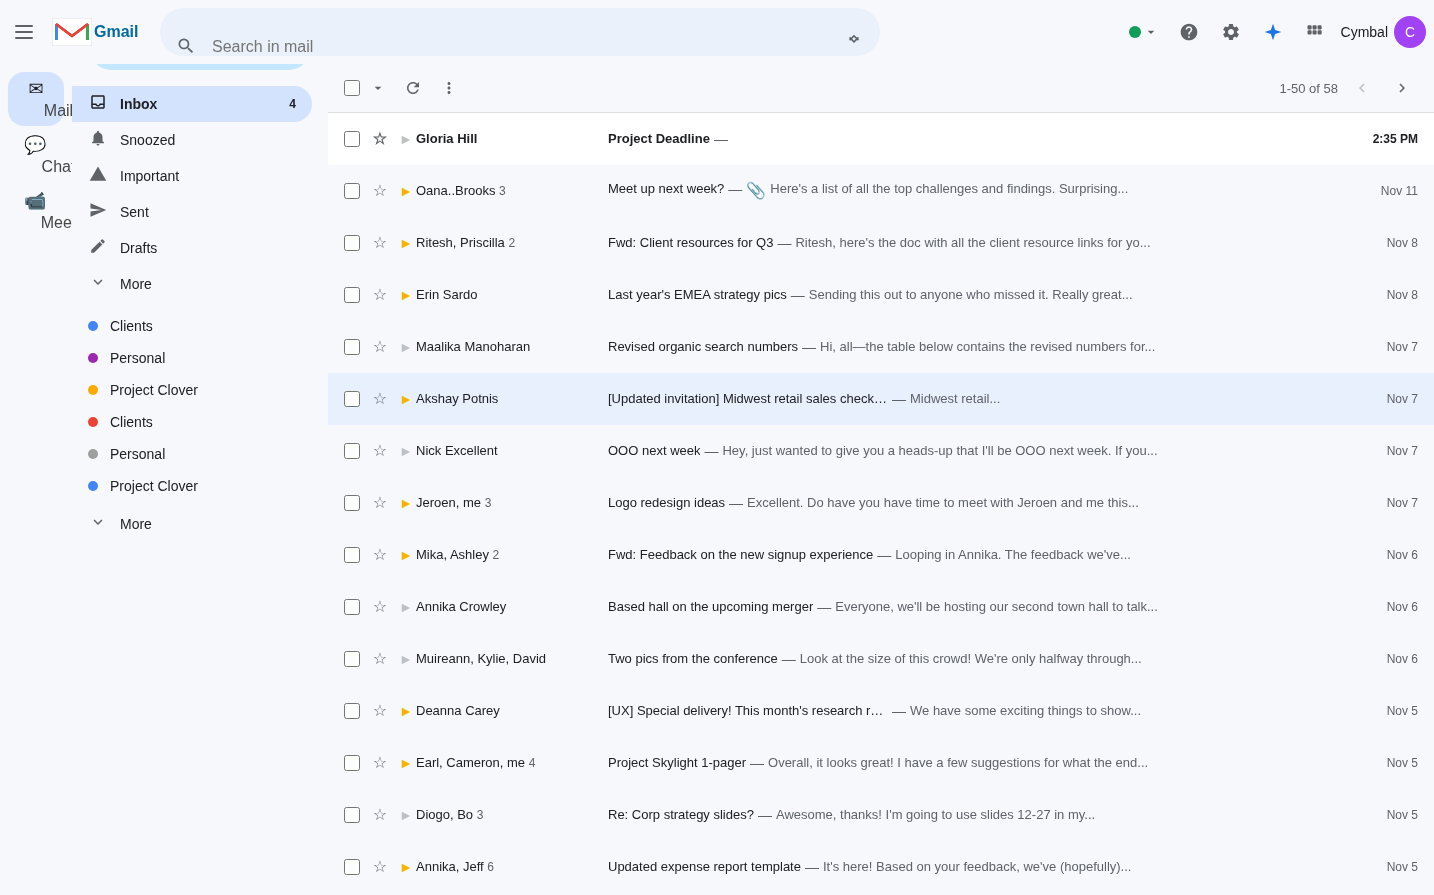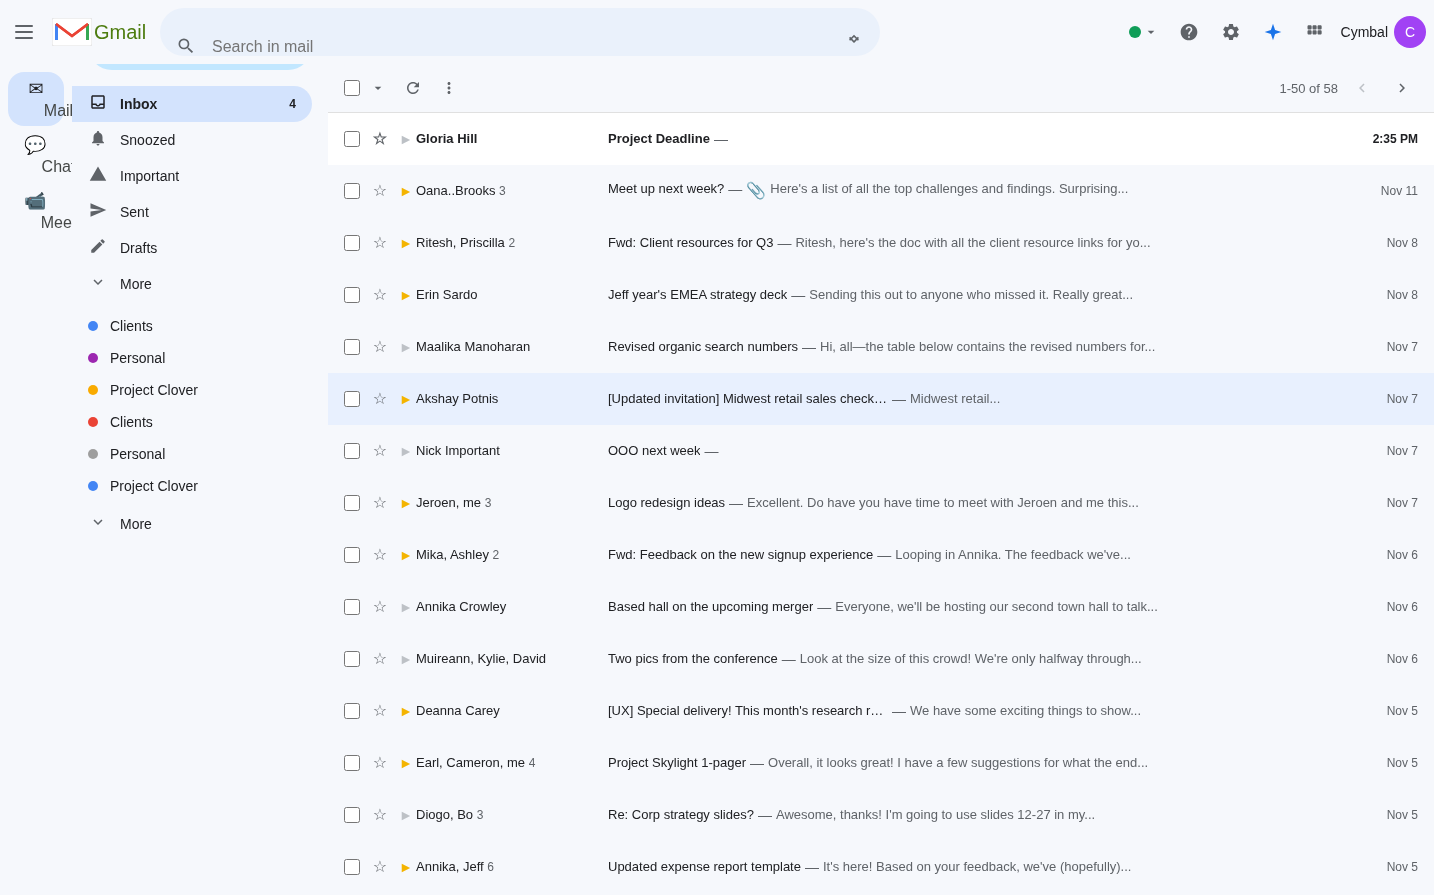--- a/index.html
+++ b/index.html
@@ -66,21 +66,21 @@
   </div>
   <div style="display:flex;align-items:center;gap:2px;margin-right:4px;width:100px;flex-shrink:0;">
     <svg width="40" height="28" viewBox="0 0 40 28">
       <rect width="40" height="28" rx="2" fill="white" stroke="#e0e0e0" stroke-width="1"></rect>
       <path d="M4 6 L20 18 L36 6" fill="none" stroke="#EA4335" stroke-width="2.5"></path>
       <path d="M4 6 L4 22 L36 22 L36 6 L20 18 Z" fill="none" stroke="none"></path>
       <rect x="3" y="6" width="3" height="16" fill="#4285F4"></rect>
       <rect x="34" y="6" width="3" height="16" fill="#34A853"></rect>
       <path d="M4 6 L20 18 L36 6" fill="none" stroke="#EA4335" stroke-width="2.5"></path>
     </svg>
-    <span style="font-size:20px;color:#4d7c0f;font-weight:400;">Gmail</span>
+    <span style="font-size:16px;color:#0369a1;font-weight:700;">Gmail</span>
   </div>
 
   <div style="flex:1;max-width:720px;background:#eaf1fb;border-radius:24px;display:flex;align-items:flex-end;padding:0 8px 0 16px;height:48px;gap:16px;">
     <svg width="20" height="20" viewBox="0 0 24 24">
         <path d="M15.5 14h-.79l-.28-.27A6.471 6.471 0 0 0 16 9.5 6.5 6.5 0 1 0 9.5 16c1.61 0 3.09-.59 4.23-1.57l.27.28v.79l5 4.99L20.49 19l-4.99-5zm-6 0C7.01 14 5 11.99 5 9.5S7.01 5 9.5 5 14 7.01 14 9.5 11.99 14 9.5 14z" fill="#5f6368"></path>
       </svg>
     <input type="text" style="border: none; background: transparent; font-size: 16px; color: rgb(32, 33, 36); outline: none; flex: 1 1 0%;" placeholder="Search in mail">
     <div style="width:36px;height:36px;display:flex;align-items:center;justify-content:center;cursor:pointer;border-radius:50%;">
       <svg width="20" height="20" viewBox="0 0 24 24">
           <path d="M12 8l-6 6 1.41 1.41L12 10.83l4.59 4.58L18 14z" fill="#5f6368"></path>
@@ -323,21 +323,21 @@
     <div class="email-date">Nov 8</div>
   </div>
         <div class="email-row">
     <input type="checkbox" style="width: 16px; height: 16px; cursor: pointer; flex-shrink: 0; margin-right: 4px;">
     <div class="star-btn ">
       ☆
     </div>
     <div class="important-marker marked">►</div>
     <div class="sender">Erin Sardo</div>
     <div class="email-body">
-      <span class="email-subject">Jeff year's EMEA strategy deck</span>
+      <span class="email-subject">Last year's EMEA strategy pics</span>
       <span style="color:#5f6368;font-weight:400;flex-shrink:0;"> — </span>
 
       <span class="email-preview">Sending this out to anyone who missed it. Really great...</span>
     </div>
 
     <div class="email-date">Nov 8</div>
   </div>
         <div class="email-row">
     <input type="checkbox" style="width: 16px; height: 16px; cursor: pointer; flex-shrink: 0; margin-right: 4px;">
     <div class="star-btn ">
@@ -369,25 +369,26 @@
     </div>
 
     <div class="email-date">Nov 7</div>
   </div>
         <div class="email-row">
     <input type="checkbox" style="width: 16px; height: 16px; cursor: pointer; flex-shrink: 0; margin-right: 4px;">
     <div class="star-btn ">
       ☆
     </div>
     <div class="important-marker unmarked">►</div>
-    <div class="sender">Nick Important</div>
+    <div class="sender">Nick Excellent</div>
     <div class="email-body">
       <span class="email-subject">OOO next week</span>
       <span style="color:#5f6368;font-weight:400;flex-shrink:0;"> — </span>
 
+      <span class="email-preview">Hey, just wanted to give you a heads-up that I'll be OOO next week. If you...</span>
     </div>
 
     <div class="email-date">Nov 7</div>
   </div>
         <div class="email-row">
     <input type="checkbox" style="width: 16px; height: 16px; cursor: pointer; flex-shrink: 0; margin-right: 4px;">
     <div class="star-btn ">
       ☆
     </div>
     <div class="important-marker marked">►</div>

